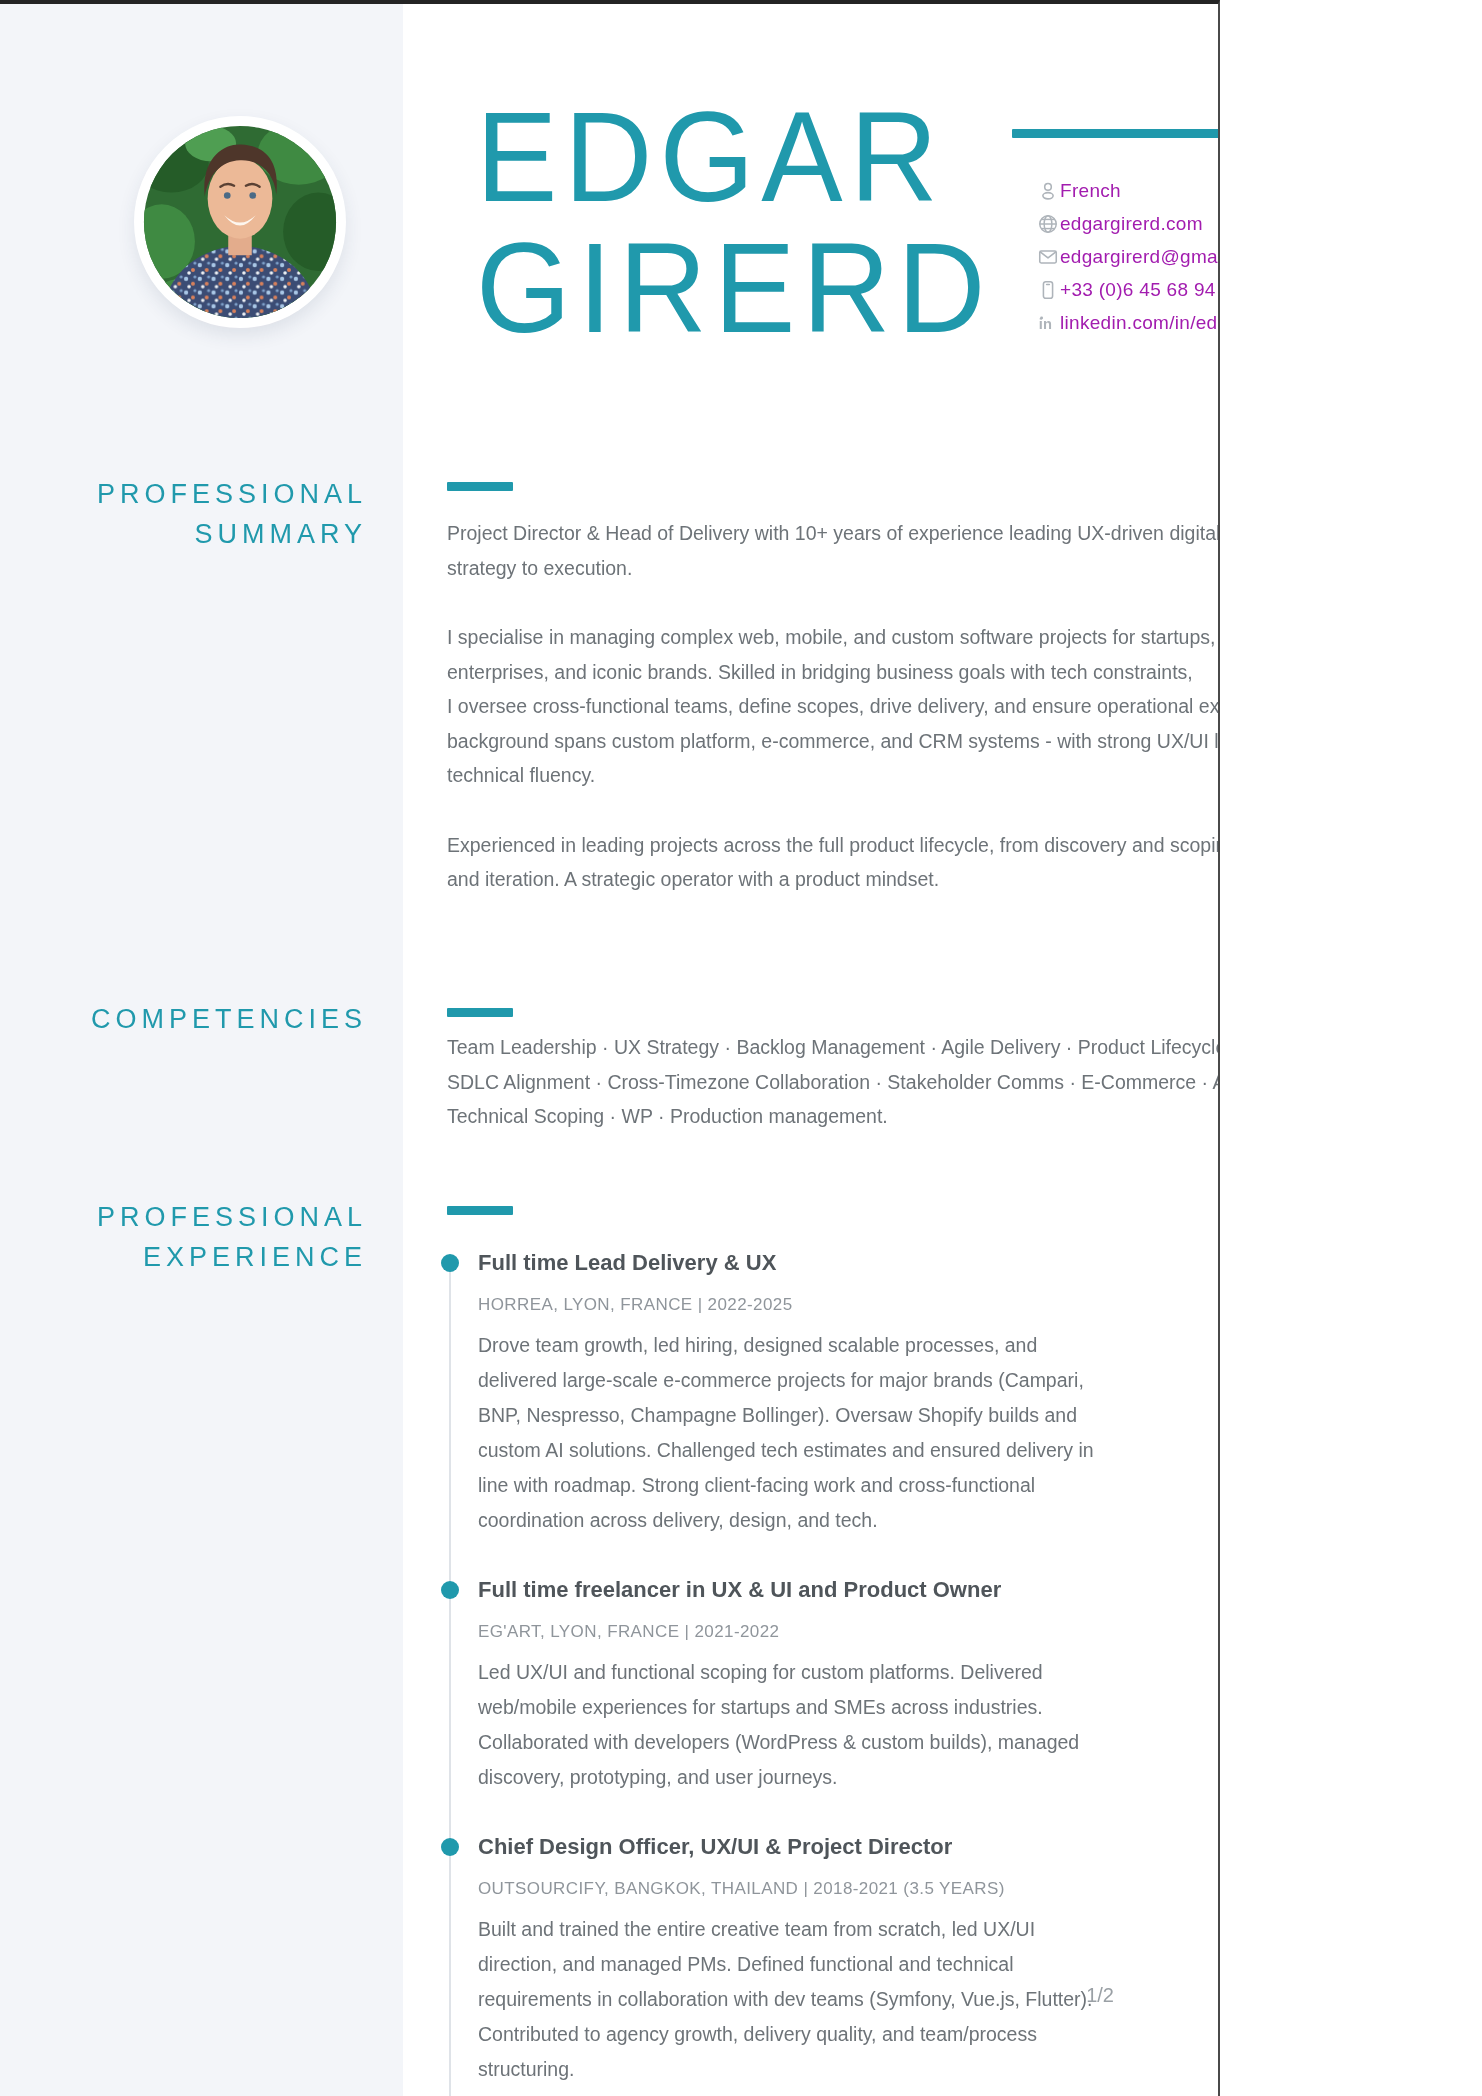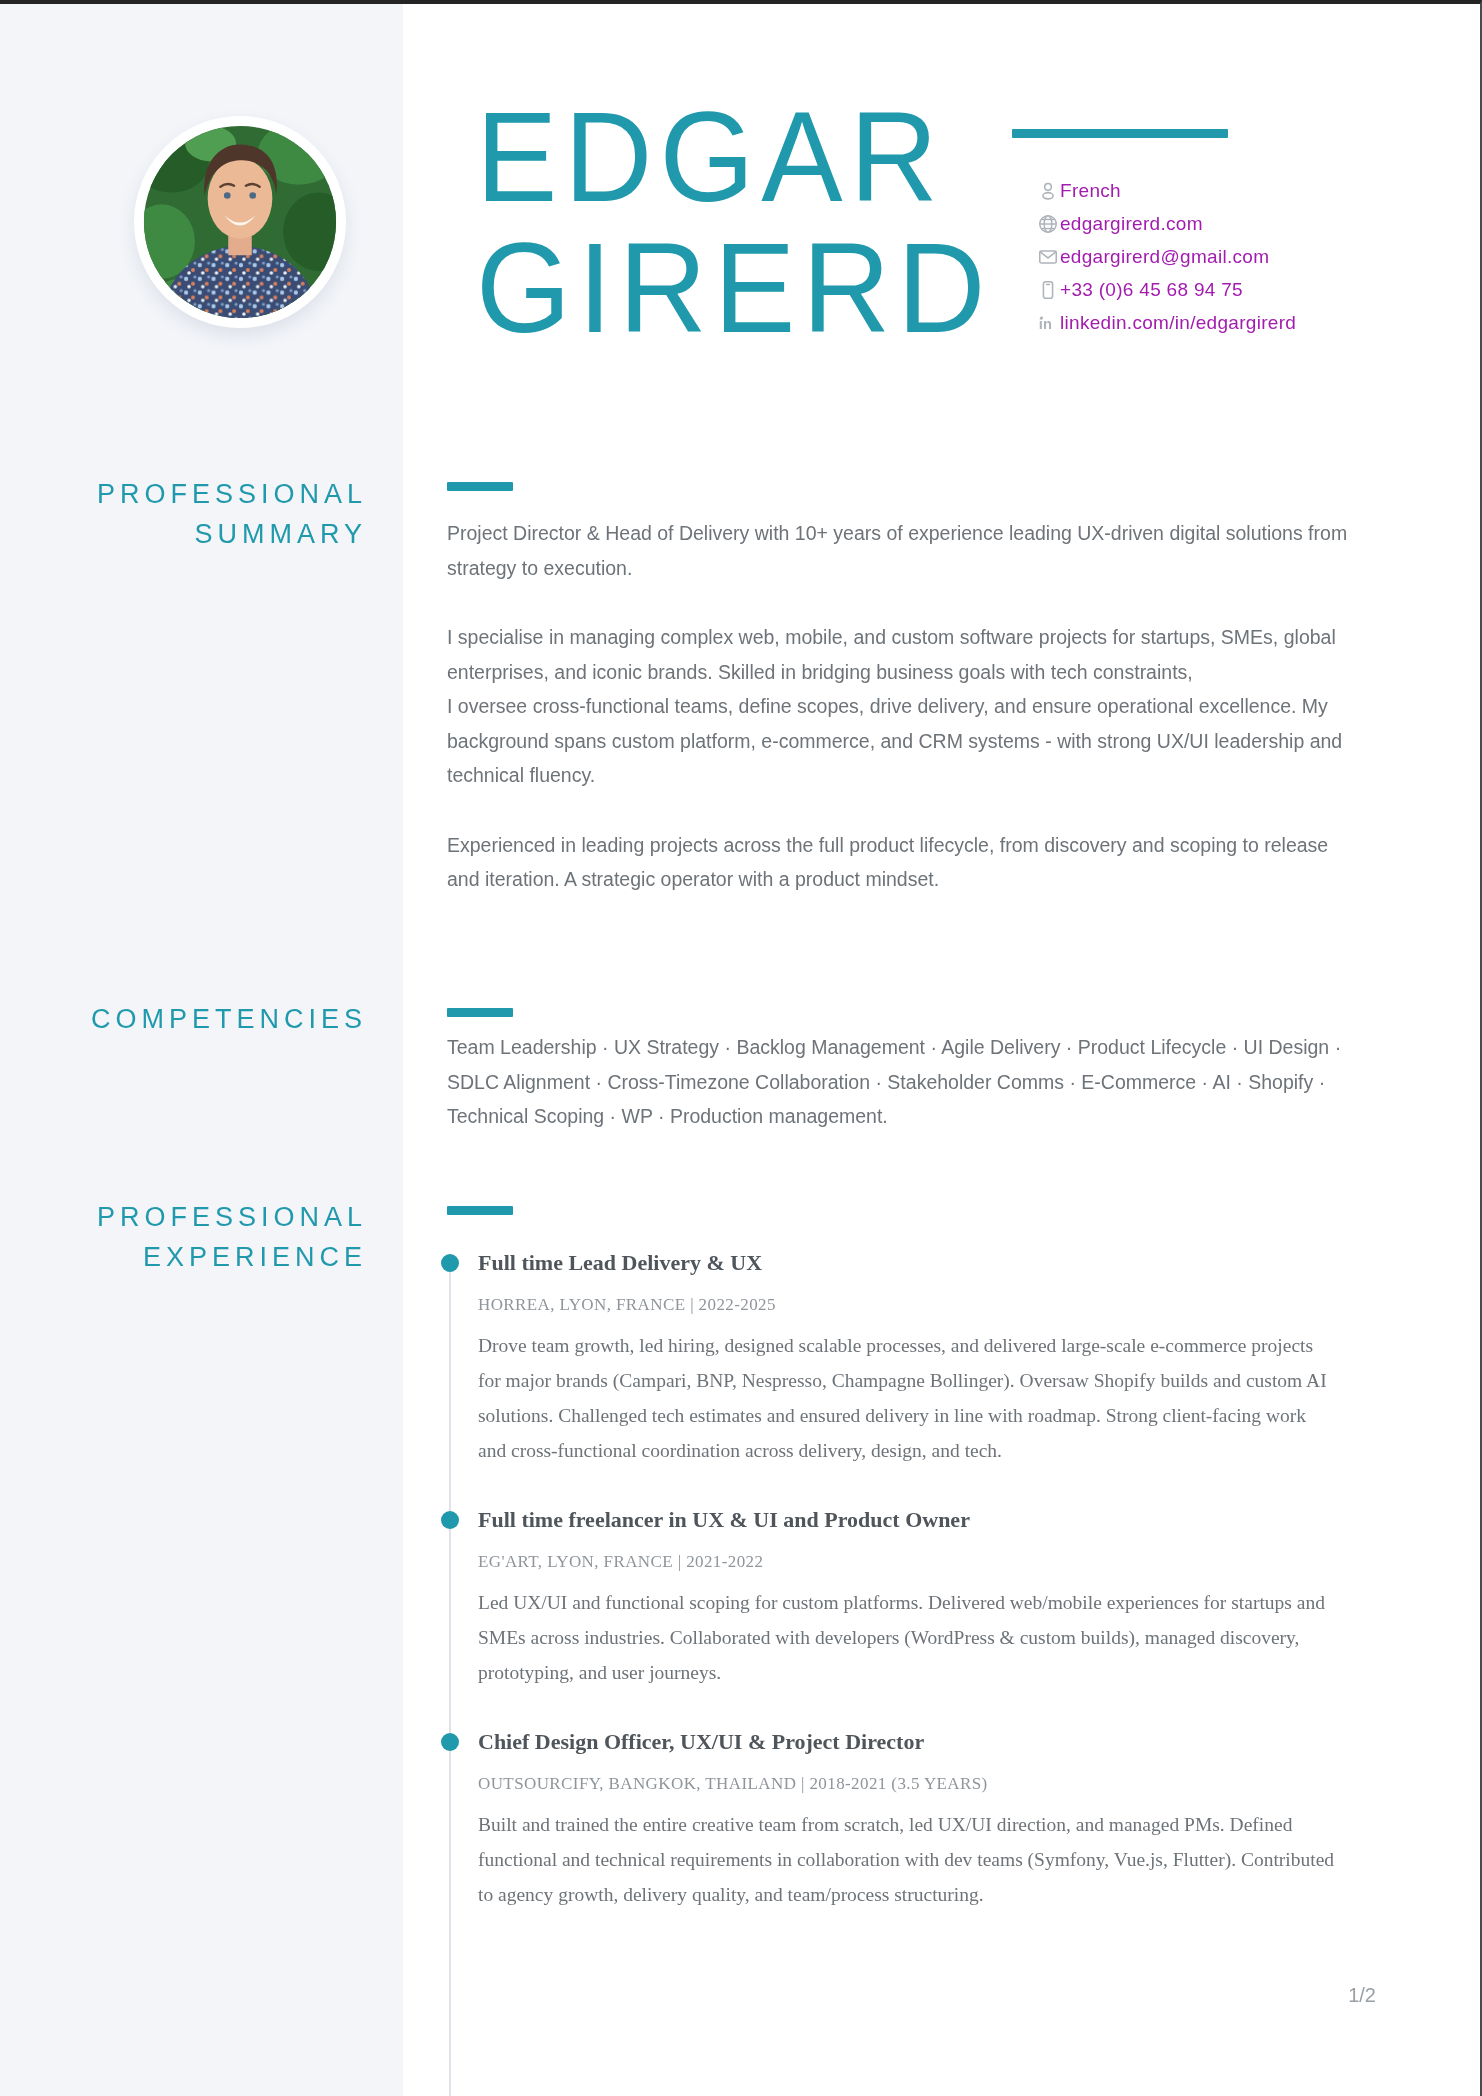--- a/index.html
+++ b/index.html
@@ -1,18 +1,18 @@
 <!DOCTYPE html>
 <html><head>
 <meta charset="utf-8">
 <style>
   html,body { margin:0; padding:0; background:#ffffff; }
   .page {
     position:relative;
-    width:1482px; height:2096px;
+    width:1220px; height:2096px;
     box-sizing:border-box;
     background:#ffffff;
     overflow:hidden;
     border-top:4px solid #242424;
     border-right:2px solid #4a4a4a;
     font-family:"Liberation Sans", sans-serif;
   }
   .sidebar {
     position:absolute; left:0; top:0; width:403px; height:100%;
     background:#f3f5f9;
@@ -66,21 +66,20 @@
   .bodytext { font-size:19.5px; line-height:34.5px; color:#6d7378; }
   .summary  { position:absolute; left:447px; top:512px; width:905px; }
   .summary p { margin:0; }
   .summary p.gap { margin-bottom:35px; }
   .competencies { position:absolute; left:447px; top:1026px; width:940px; }
   .competencies p { margin:0; }
   
   .jobs {
     position:absolute; left:441px; top:1240px; right:100px; bottom:0;
     padding-top:4px;
-    font-family:Liberation Serif, serif;
   }
   .jobs::before {
     content:""; position:absolute; left:8px; top:18px; bottom:0;
     width:2px; background:#dfe3e8;
   }
   .job { position:relative; padding-left:37px; margin-bottom:37px; }
   .job::before {
     content:""; position:absolute; left:0; top:6px;
     width:18px; height:18px; border-radius:50%;
     background:#2099AC;

